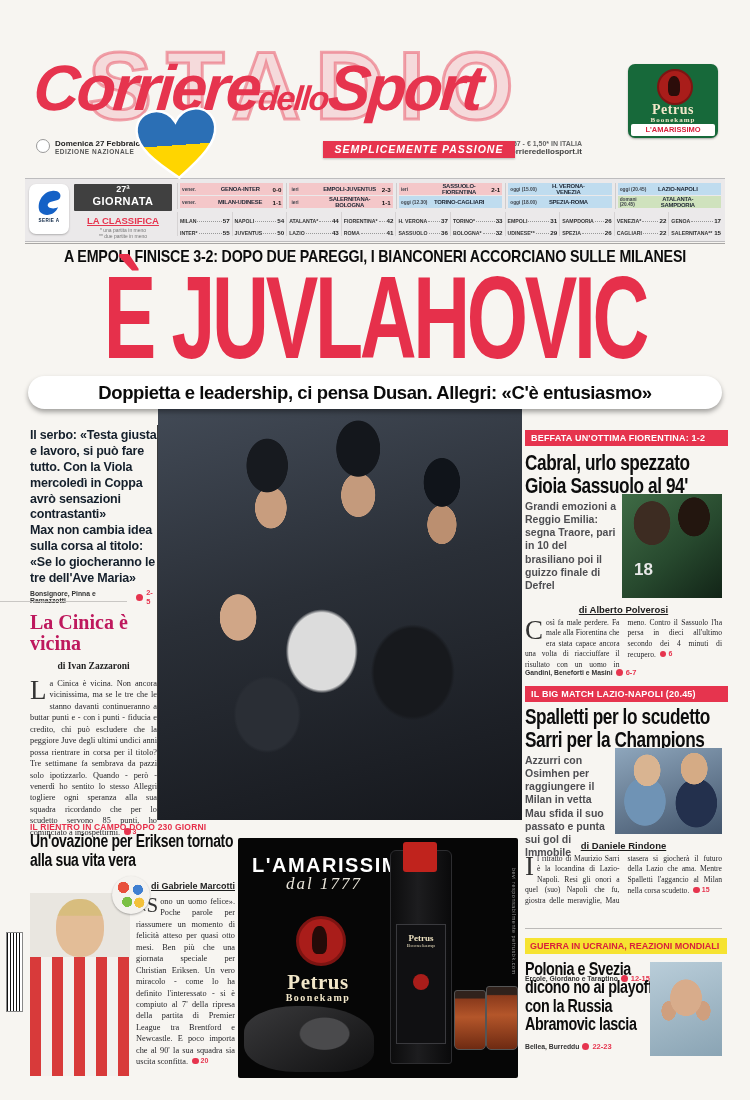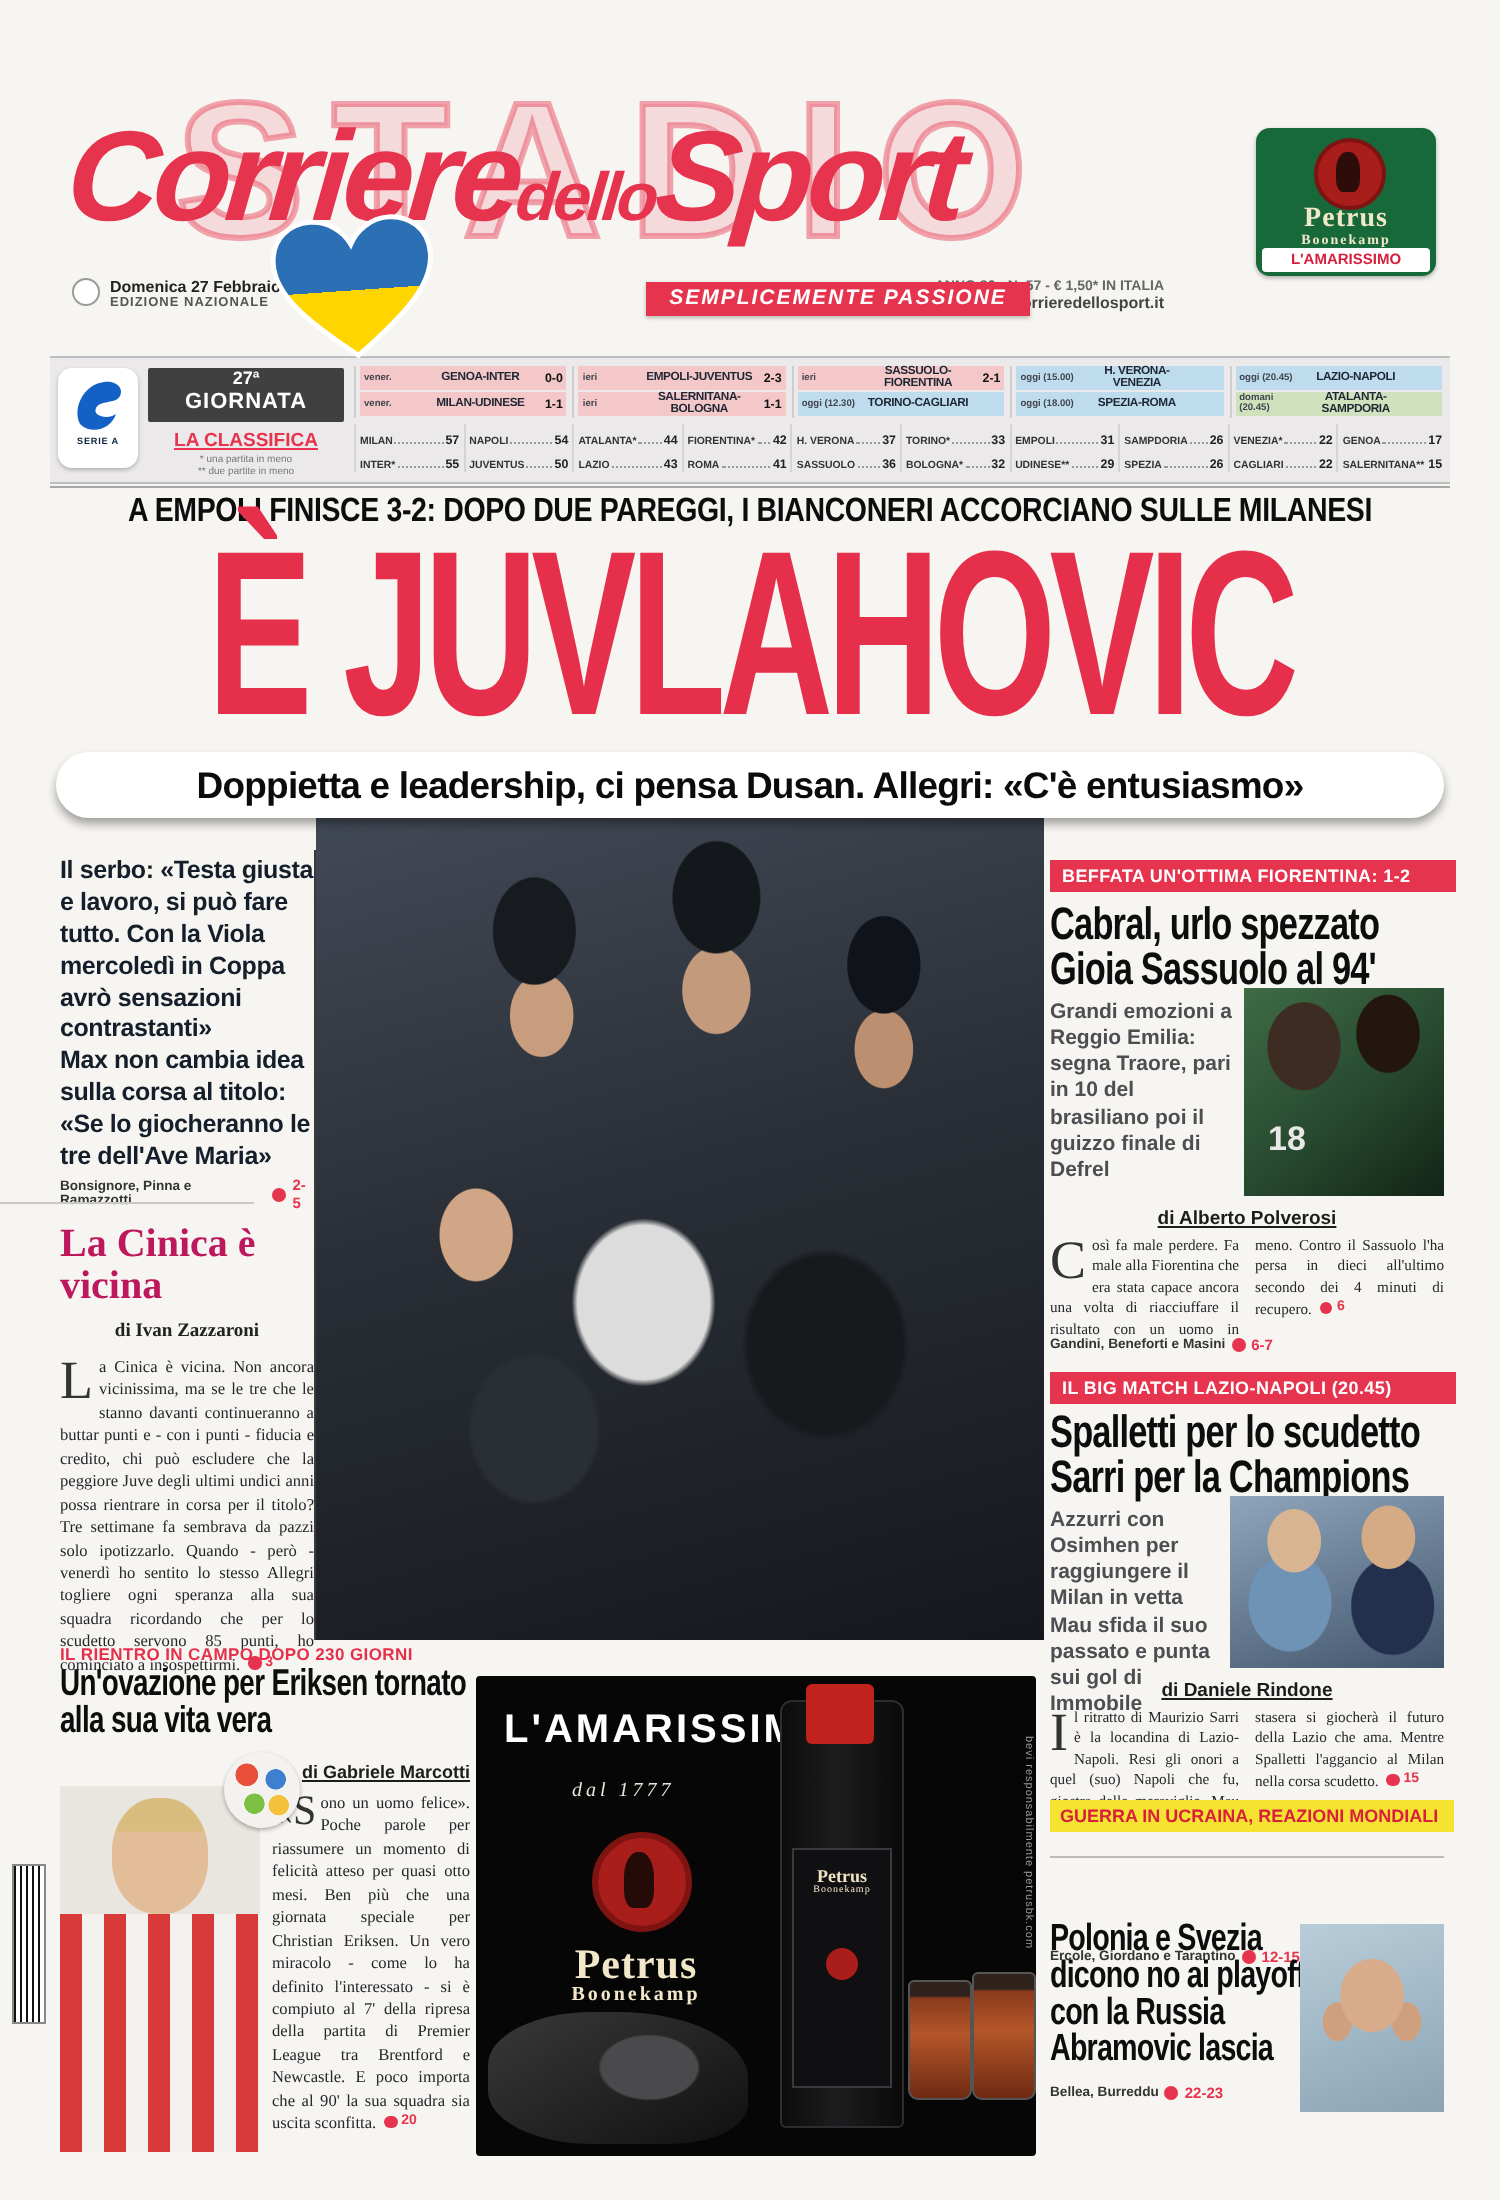--- a/index.html
+++ b/index.html
@@ -158,22 +158,22 @@
         radial-gradient(9px 9px at 68% 36%,#3f7fd0 0 55%,transparent 58%),
         radial-gradient(9px 9px at 40% 68%,#7bc043 0 55%,transparent 58%),
         radial-gradient(9px 9px at 72% 70%,#f3c13a 0 55%,transparent 58%),#f4f2ee;
         box-shadow:0 1px 2px rgba(0,0,0,.3);}
   .e-body{left:136px;top:896px;width:99px;}
   .dropcap-q{float:left;font-family:"Liberation Serif",serif;font-size:21px;line-height:19px;
         padding-right:2px;color:#333;}
   
   .ad{left:238px;top:838px;width:280px;height:240px;background:#060606;border-radius:2px;z-index:2;}
   .ad .t{position:absolute;left:14px;top:16px;color:#fff;font-weight:900;font-size:20px;letter-spacing:1.5px;}
-  .ad .s{position:absolute;left:48px;top:52px;color:#e9e5da;font-family:"Liberation Serif",serif;
-        font-style:italic;font-size:10px;letter-spacing:2px;}
+  .ad .s{position:absolute;left:48px;top:36px;color:#e9e5da;font-family:"Liberation Serif",serif;
+        font-style:italic;font-size:17px;letter-spacing:2px;}
   .ad .logo2{position:absolute;left:58px;top:78px;width:44px;height:44px;background:#a91d1a;
         border:3px solid #7d1412;border-radius:50%;}
   .ad .logo2::after{content:"";position:absolute;left:13px;top:7px;width:15px;height:28px;
         background:#250b08;border-radius:45% 45% 30% 30%;}
   .ad .b1{position:absolute;left:20px;top:132px;width:120px;text-align:center;color:#f2e7c9;
         font-family:"Liberation Serif",serif;font-weight:700;font-size:21px;letter-spacing:.5px;}
   .ad .b2{position:absolute;left:20px;top:154px;width:120px;text-align:center;color:#f2e7c9;
         font-family:"Liberation Serif",serif;font-weight:700;font-size:10px;letter-spacing:1.5px;}
   .ad .fist{position:absolute;left:6px;top:168px;width:130px;height:66px;border-radius:40% 50% 30% 40%;
         background:radial-gradient(40px 26px at 62% 42%,#4a4a4c 0 60%,transparent 64%),
@@ -495,21 +495,21 @@
         <span class="pg">15</span>
       </span>
   </div>
   <div class="abs rcol bylrow" style="top:942px;margin-top:32px;">
     <span>Ercole, Giordano e Tarantino</span>
     <span class="pgicon"></span>
     <span class="pg">12-15</span>
   </div>
   <div class="abs rcol secline" style="top:928px;"></div>
 
-  <div class="abs rcol lbl-yellow" style="top:900px;">GUERRA IN UCRAINA, REAZIONI MONDIALI</div>
+  <div class="abs rcol lbl-yellow" style="top:938px;">GUERRA IN UCRAINA, REAZIONI MONDIALI</div>
   <div class="abs bighead2" style="left:525px;top:960px;width:156px;font-size:17.5px;">Polonia e Svezia dicono no ai playoff con la Russia Abramovic lascia</div>
   <div class="abs u-photo"></div>
   <div class="abs bylrow" style="left:525px;top:1042px;width:120px;">
     <span>Bellea, Burreddu</span>
     <span class="pgicon"></span>
     <span class="pg">22-23</span>
   </div>
 
   <div class="abs e-kick">IL RIENTRO IN CAMPO DOPO 230 GIORNI</div>
   <div class="abs e-head">Un'ovazione per Eriksen tornato alla sua vita vera</div>

